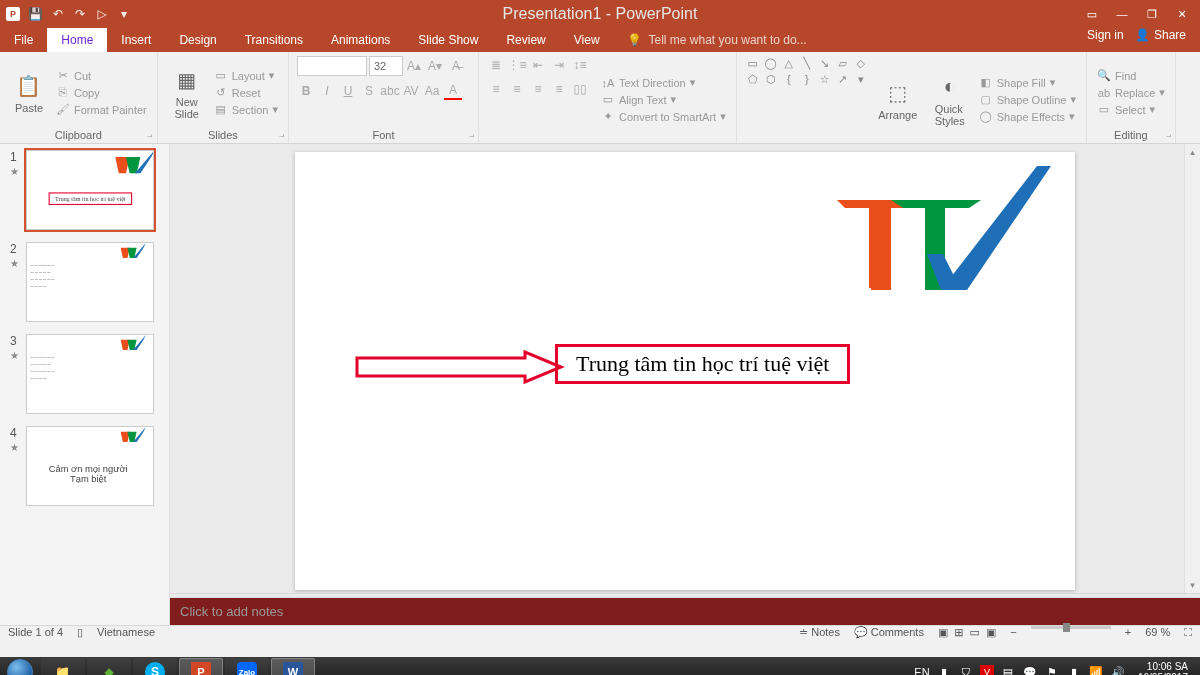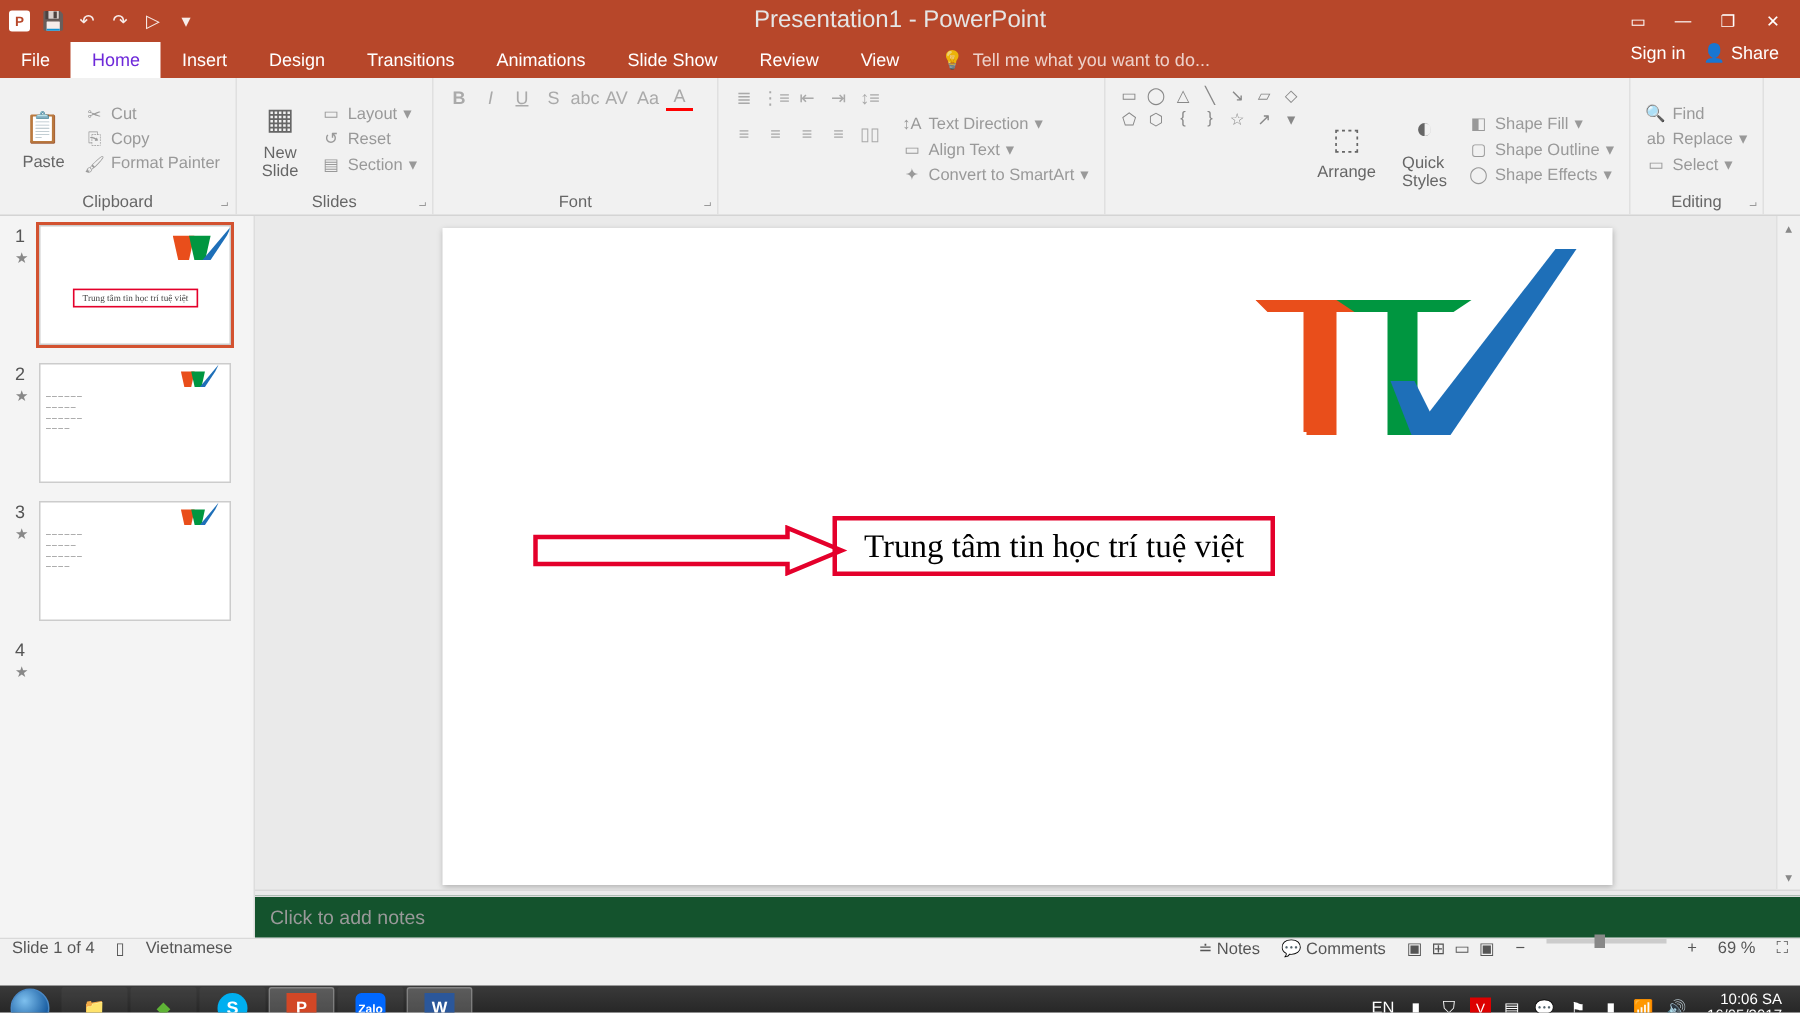--- a/index.html
+++ b/index.html
@@ -56,21 +56,21 @@
 .slide-area { flex: 1; display: flex; align-items: flex-start; justify-content: center; padding-top: 8px; overflow: hidden; position: relative; }
 .slide { width: 780px; height: 438px; background: #fff; box-shadow: 0 1px 4px rgba(0,0,0,.25); position: relative; }
 
 
 .ttv-logo { position: absolute; }
 .ttv-logo svg { display: block; }
 
 .slide-text-box { position: absolute; left: 260px; top: 192px; border: 3px solid #E4002B; padding: 4px 18px; font-family: "Times New Roman", serif; font-size: 22px; color: #000; }
 .arrow-annot { position: absolute; left: 60px; top: 198px; }
 
-.notes { height: 28px; background: #14532d; border-top: 1px solid #ddd; padding: 4px 10px; color: #999; font-size: 13px; display: flex; align-items: center; }
+.notes { height: 28px; background: #7f1d1d; border-top: 1px solid #ddd; padding: 4px 10px; color: #999; font-size: 13px; display: flex; align-items: center; }
 .splitter { height: 4px; background: #eaeaea; border-top: 1px solid #d9d9d9; cursor: row-resize; }
 
 
 .statusbar { height: 32px; background: #F1F1F1; border-top: 1px solid #d9d9d9; display: flex; align-items: flex-start; font-size: 11px; color: #555; padding: 0 8px; gap: 14px; }
 .statusbar .spacer { flex: 1; }
 .view-btns { display: flex; gap: 6px; align-items: center; }
 .zoom-slider { width: 80px; height: 3px; background: #ccc; position: relative; }
 .zoom-slider::after { content: ""; position: absolute; left: 40%; top: -3px; width: 7px; height: 9px; background: #888; }
 
 
@@ -167,20 +167,29 @@
             <span>Reset</span>
           </div>
         <div class="stack-item"><span class="si">▤</span><span>Section</span> ▾</div>
       </div>
     </div>
     <div class="group-label">Slides</div>
   </div>
 
   <div class="group" style="min-width:190px">
     <div class="group-body" style="flex-direction:column;gap:6px">
+      <div class="font-row">
+        <div class="combo font"> </div>
+        <div class="combo size">32</div>
+        <div class="ribbon-icons">
+          <span>A▴</span>
+          <span>A▾</span>
+          <span>A̶</span>
+        </div>
+      </div>
       <div class="ribbon-icons">
         <span>
             <b>B</b>
           </span>
         <span>
             <i>I</i>
           </span>
         <span>
             <u>U</u>
           </span>
@@ -324,20 +333,33 @@
           <div style="position:absolute;left:20px;top:100px;right:60px;font-size:18px;line-height:2.2;color:#000">— — — — — —<br>— — — — —<br>— — — — — —<br>— — — —</div>
         </div>
       </div>
     </div>
 
     <div class="thumb-wrap">
       <div>
         <div class="thumb-num">4</div>
         <div class="thumb-star">★</div>
       </div>
+      <div class="thumb">
+        <div class="mini">
+          <svg width="140" height="90" viewBox="0 0 220 140" style="position:absolute;right:40px;top:0px">
+              <path d="M0 40 L80 40 L60 130 L20 130 Z" fill="#E94E1B"></path>
+              <path d="M60 40 L140 40 L120 130 L80 130 Z" fill="#009640"></path>
+              <path d="M110 130 L220 0 L200 40 L140 130 Z" fill="#1E6FB8"></path>
+            </svg>
+          <div style="position:absolute;left:60px;top:200px;font-family:serif;font-size:52px;text-align:center;width:560px">
+            <div>Cảm ơn mọi người</div>
+            <div>Tạm biệt</div>
+          </div>
+        </div>
+      </div>
     </div>
   </div>
 
   <div class="editor">
     <div class="slide-area">
       <div class="slide">
         <div class="ttv-logo" style="right:18px;top:6px">
           <svg width="220" height="140" viewBox="0 0 220 140">
             <path d="M0 42 L90 42 L74 50 L52 50 L52 130 L32 130 L32 50 L8 50 Z" fill="#E94E1B"></path>
             <path d="M0 42 L90 42 L80 50 L12 50 Z" fill="#E94E1B"></path>

